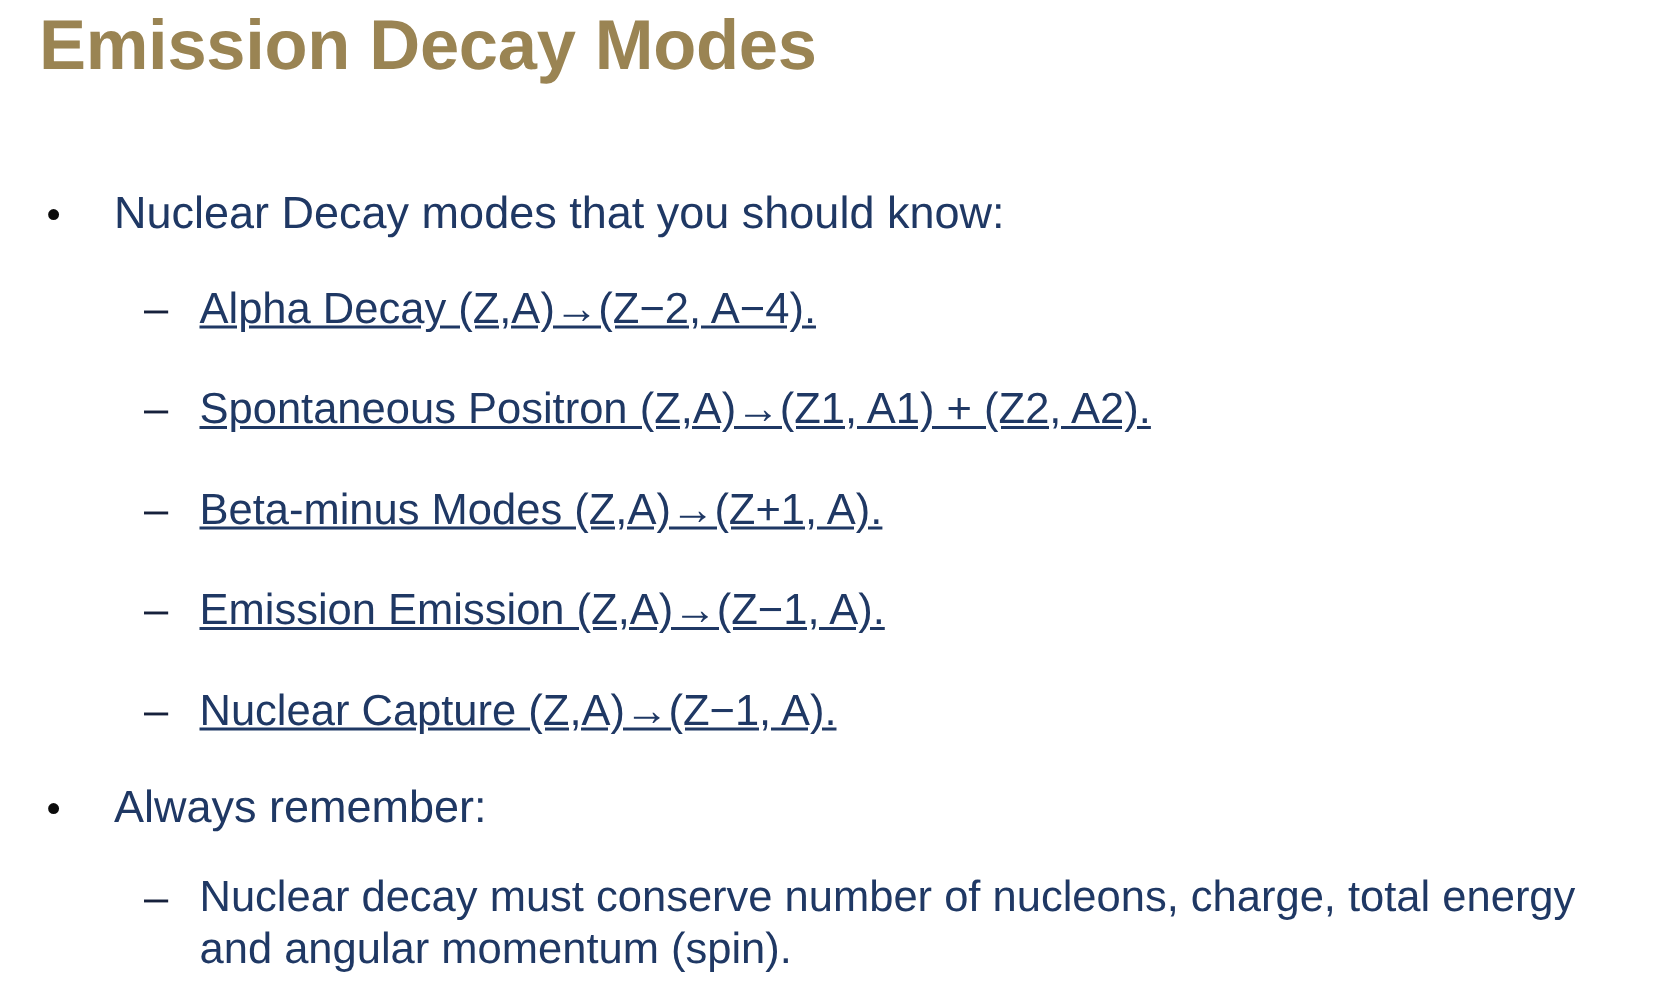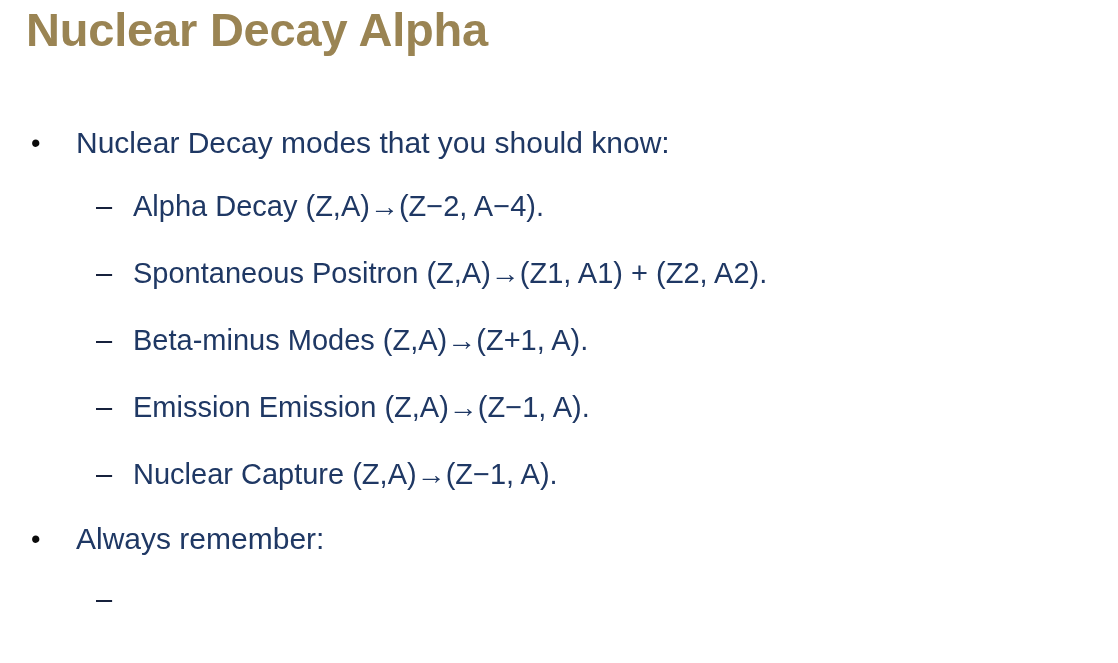--- a/index.html
+++ b/index.html
@@ -100,28 +100,28 @@
   .row-sub-2  { position: absolute; left: 0;  top: 131px; width: 1100px; }
   .row-sub-3  { position: absolute; left: 0;  top: 198px; width: 1100px; }
   .row-sub-4  { position: absolute; left: 0;  top: 265px; width: 1100px; }
   .row-sub-5  { position: absolute; left: 0;  top: 332px; width: 1100px; }
   .row-l1-b   { position: absolute; left: 0;  top: 396px; width: 1100px; }
   .row-sub-6  { position: absolute; left: 0;  top: 457px; width: 1062px; }
 
   .row-sub-6 .l2 { line-height: 35px; }
   .row-sub-6 .text { display: block; }
 
-  .arrow { font-family: "Liberation Sans", "DejaVu Sans", sans-serif; }
+  .arrow { font-family: "Liberation Sans", "DejaVu Sans", sans-serif; text-decoration: underline; }
 </style>
 </head>
 <body>
 
 <div id="slide">
 
-  <div class="slide-title">Nuclear Decay Alpha</div>
+  <div class="slide-title">Emission Decay Modes</div>
 
   <div class="body">
 
     <div class="row-l1-a">
       <div class="l1">
         <span class="marker">•</span>
         <span class="text">Nuclear Decay modes that you should know:</span>
       </div>
     </div>
 
@@ -163,17 +163,18 @@
     <div class="row-l1-b">
       <div class="l1">
         <span class="marker">•</span>
         <span class="text">Always remember:</span>
       </div>
     </div>
 
     <div class="row-sub-6">
       <div class="l2">
         <span class="marker">–</span>
+        <span class="text">Nuclear decay must conserve number of nucleons, charge, total energy and angular momentum (spin).</span>
       </div>
     </div>
 
   </div>
 </div>
 
 </body></html>

